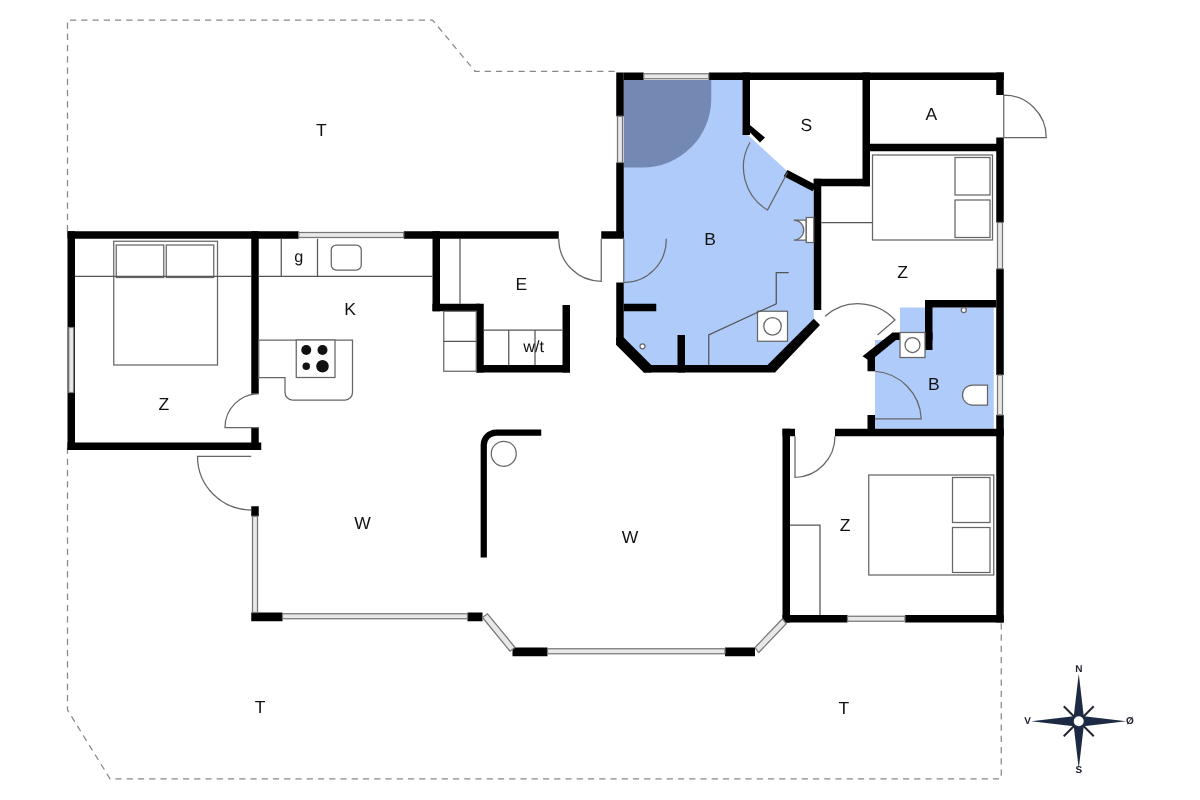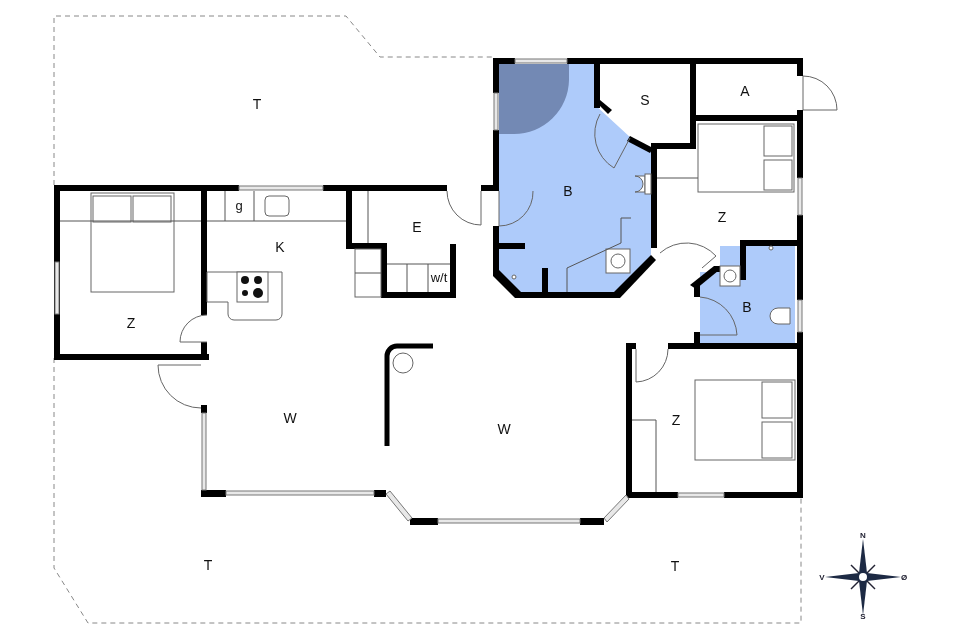--- a/index.html
+++ b/index.html
@@ -183,21 +183,21 @@
   </g>
 </svg>
 
 <div class="label" style="left:257px;top:104px">T</div>
 <div class="label" style="left:208px;top:565px">T</div>
 <div class="label" style="left:675px;top:566px">T</div>
 <div class="label" style="left:131px;top:323px">Z</div>
 <div class="label" style="left:280px;top:247px">K</div>
 <div class="label small" style="left:239px;top:205px">g</div>
 <div class="label" style="left:417px;top:227px">E</div>
-<div class="label small" style="left:439px;top:277px">w/t</div>
+<div class="label small" style="left:427px;top:277px">w/t</div>
 <div class="label" style="left:290px;top:418px">W</div>
 <div class="label" style="left:504px;top:429px">W</div>
 <div class="label" style="left:568px;top:191px">B</div>
 <div class="label" style="left:645px;top:100px">S</div>
 <div class="label" style="left:745px;top:91px">A</div>
 <div class="label" style="left:722px;top:217px">Z</div>
 <div class="label" style="left:747px;top:307px">B</div>
 <div class="label" style="left:676px;top:420px">Z</div>
 
 <div class="compass-letter" style="left:863px;top:535px">N</div>

